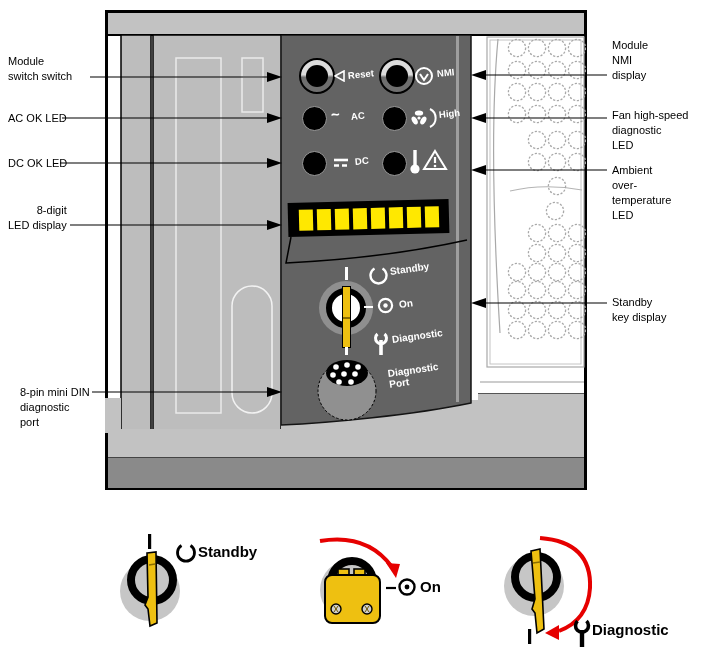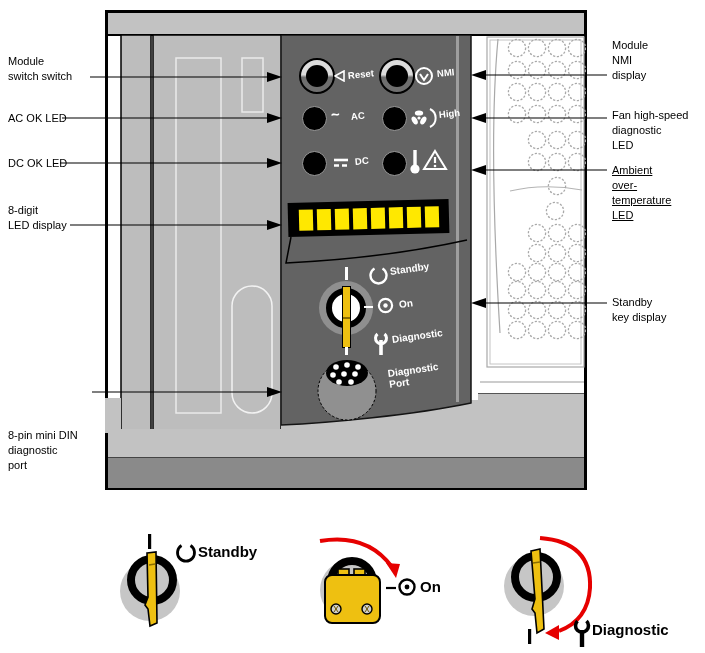--- a/index.html
+++ b/index.html
@@ -221,41 +221,41 @@
   <div class="callout" style="left:8px;top:54px;">
     <div>Module</div>
       <div>switch switch</div>
   </div>
   <div class="callout" style="left:8px;top:111px;">
     <div>AC OK LED</div>
   </div>
   <div class="callout" style="left:8px;top:156px;">
     <div>DC OK LED</div>
   </div>
-  <div class="callout" style="left:8px;top:203px;">
+  <div class="callout" style="left:8px;top:203px;text-align:right;">
     <div>8-digit</div>
       <div>LED display</div>
   </div>
-  <div class="callout" style="left:8px;top:385px;margin-top:43px;">
+  <div class="callout" style="left:20px;top:385px;">
     <div>8-pin mini DIN</div>
       <div>diagnostic</div>
       <div>port</div>
   </div>
 
   <div class="callout" style="left:612px;top:38px;">
     <div>Module</div>
       <div>NMI</div>
       <div>display</div>
   </div>
   <div class="callout" style="left:612px;top:108px;">
     <div>Fan high-speed</div>
       <div>diagnostic</div>
       <div>LED</div>
   </div>
-  <div class="callout" style="left:612px;top:163px;text-decoration:underline;">
+  <div class="callout" style="left:612px;top:163px;">
     <div>Ambient</div>
       <div>over-</div>
       <div>temperature</div>
       <div>LED</div>
   </div>
   <div class="callout" style="left:612px;top:295px;">
     <div>Standby</div>
       <div>key display</div>
   </div>
 

